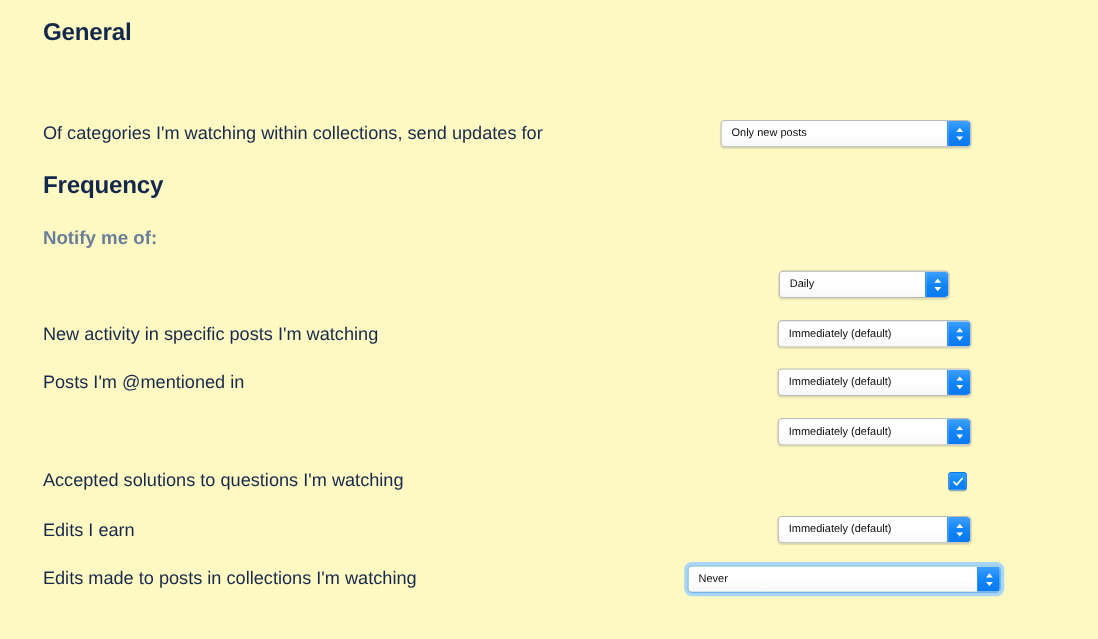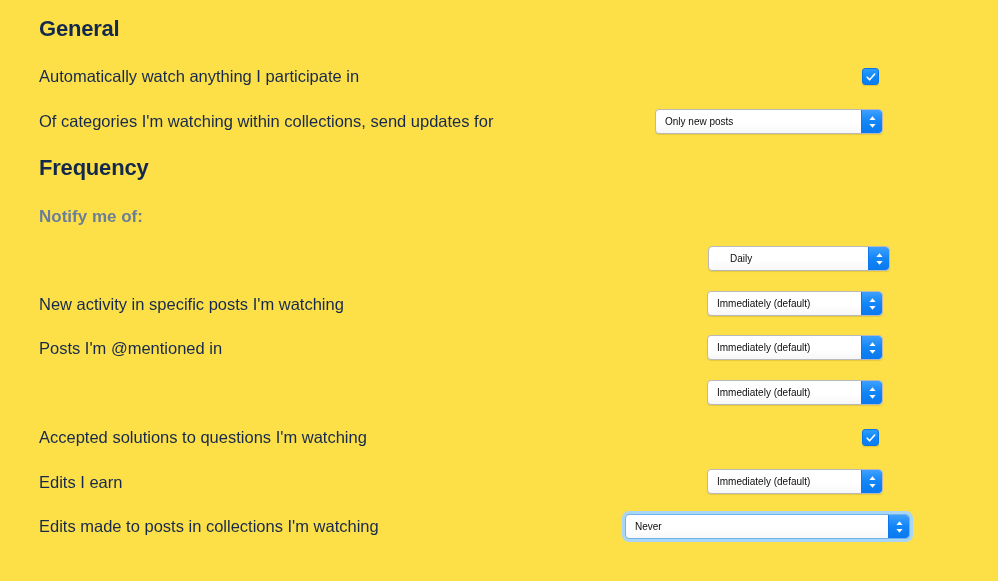--- a/index.html
+++ b/index.html
@@ -7,21 +7,21 @@
     margin: 0; padding: 0;
     width: 998px; height: 581px;
     background: #ffffff;
     font-family: "Liberation Sans", sans-serif;
     -webkit-font-smoothing: antialiased;
   }
   .page {
     position: relative;
     width: 998px;
     height: 581px;
-    background: #fde047;
+    background: #fef9c3;
     overflow: hidden;
   }
 
   
   .section-heading {
     position: absolute;
     left: 39px;
     font-size: 22px;
     font-weight: bold;
     color: #12284c;
@@ -116,50 +116,40 @@
   }
   .checkbox svg { display: block; }
 </style>
 </head>
 <body>
 
 <div class="page">
 
   <div class="section-heading" id="heading-general">General</div>
 
-  <div class="row" style="top:61px;">
-    <div class="row-label">Automatically watch anything I participate in</div>
-    <div class="checkbox" style="left:862px; top:7px;">
-      <span>
-        <svg width="12" height="12" viewBox="0 0 12 12">
-          <path d="M2.2 6.2 L4.6 8.8 L9.7 3.0" fill="none" stroke="#ffffff" stroke-width="1.6" stroke-linecap="round" stroke-linejoin="round"></path>
-        </svg>
-      </span>
-    </div>
-  </div>
 
   <div class="row" style="top:106px;">
     <div class="row-label">Of categories I'm watching within collections, send updates for</div>
     <div class="select" style="left:655px; top:3px; width:228px;">
       <span class="select-value">Only new posts</span>
       <span class="select-arrow">
         <svg width="11" height="16" viewBox="0 0 11 16">
           <path d="M5.5 2.2 L8.6 6.0 L2.4 6.0 Z" fill="#ffffff"></path>
           <path d="M5.5 13.8 L8.6 10.0 L2.4 10.0 Z" fill="#ffffff"></path>
         </svg>
       </span>
     </div>
   </div>
 
   <div class="section-heading" id="heading-frequency">Frequency</div>
 
   <div class="sub-label">Notify me of:</div>
 
   <div class="row" style="top:244px;">
-    <div class="select" style="left:708px; top:2px; width:182px;padding-left:12px;">
+    <div class="select" style="left:708px; top:2px; width:155px;">
       <span class="select-value">Daily</span>
       <span class="select-arrow">
         <svg width="11" height="16" viewBox="0 0 11 16">
           <path d="M5.5 2.2 L8.6 6.0 L2.4 6.0 Z" fill="#ffffff"></path>
           <path d="M5.5 13.8 L8.6 10.0 L2.4 10.0 Z" fill="#ffffff"></path>
         </svg>
       </span>
     </div>
   </div>
 

